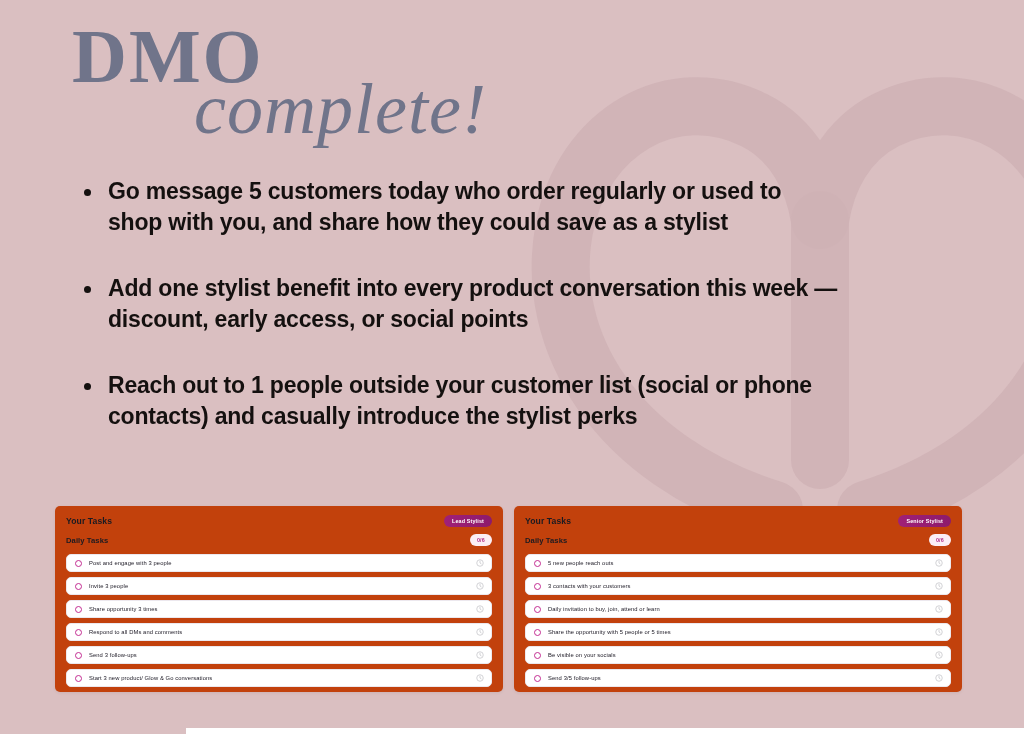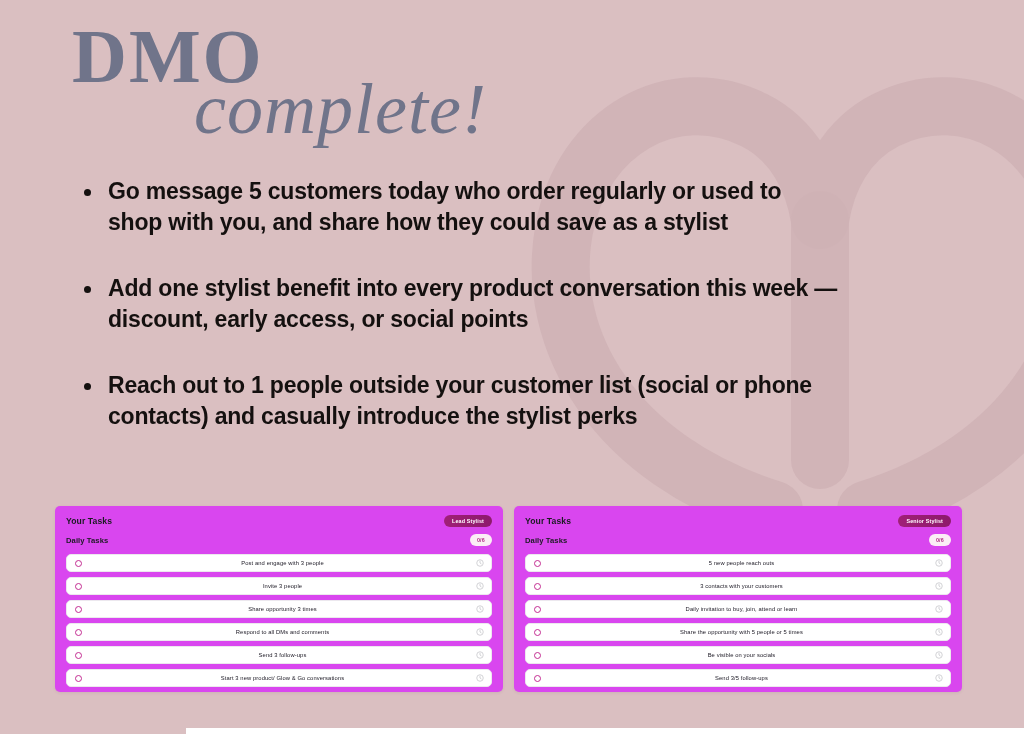--- a/index.html
+++ b/index.html
@@ -104,29 +104,28 @@
   
   .cards-row {
     position: absolute;
     left: 55px;
     top: 506px;
     width: 915px;
     display: flex;
     gap: 11px;
   }
   .task-card {
-    background: #d946ef;
+    background: #c2410c;
     border-radius: 5px;
     width: 448px;
     height: 186px;
     padding: 9px 11px 10px 11px;
     box-shadow: 0 1px 3px rgba(90,60,70,0.10);
     position: relative;
     overflow: hidden;
-    text-align: center;
   }
 
   .card-head {
     display: flex;
     align-items: center;
     justify-content: space-between;
     margin-bottom: 7px;
   }
   .card-title {
     font-size: 8.6px;

